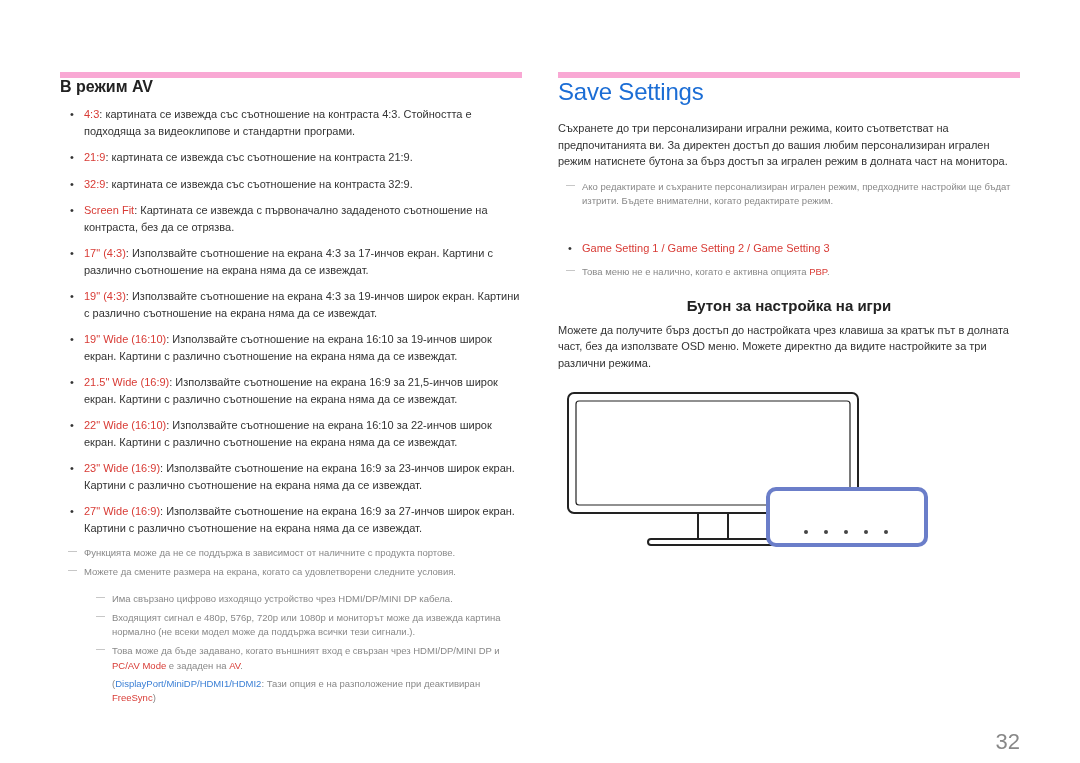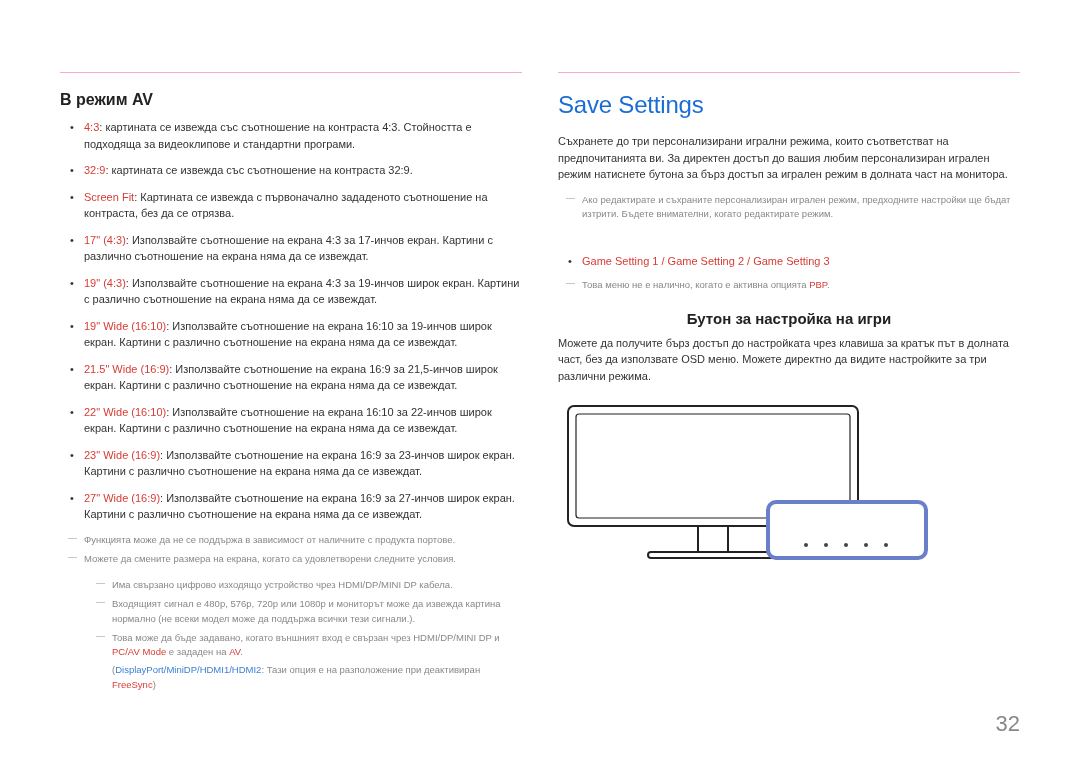--- a/index.html
+++ b/index.html
@@ -11,22 +11,21 @@
     color: #333;
     position: relative;
   }
   .page {
     display: flex;
     padding: 72px 60px 40px 60px;
     gap: 36px;
   }
   .col {
     flex: 1;
-    border-top: 1px solid #f9a8d4;
-    padding-top: 18px;
+    border-top: 6px solid #f9a8d4;
   }
   .col-left { min-width: 0; }
   .col-right { min-width: 0; }
   h2.section {
     font-size: 16px;
     font-weight: 600;
     color: #222;
     margin-bottom: 10px;
   }
   h1.save {
@@ -134,35 +133,36 @@
     text-align: center;
   }
   .figure {
     margin-top: 14px;
     width: 380px;
     height: 180px;
     position: relative;
   }
   .page-num {
     position: absolute;
-    bottom: 26px;
+    bottom: 8px;
     right: 60px;
     font-size: 22px;
     color: #888;
     text-align: center;
   }
 </style>
 </head>
 <body>
 
 <div class="page">
   <div class="col col-left">
     <h2 class="section">В режим AV</h2>
     <ul class="bullets">
       <li><span class="term">4:3</span><span>: картината се извежда със съотношение на контраста 4:3. Стойността е подходяща за видеоклипове и стандартни програми.</span></li>
+      <li><span class="term">21:9</span><span>: картината се извежда със съотношение на контраста 21:9.</span></li>
       <li><span class="term">32:9</span><span>: картината се извежда със съотношение на контраста 32:9.</span></li>
       <li><span class="term">Screen Fit</span><span>: Картината се извежда с първоначално зададеното съотношение на контраста, без да се отрязва.</span></li>
       <li><span class="term">17" (4:3)</span><span>: Използвайте съотношение на екрана 4:3 за 17-инчов екран. Картини с различно съотношение на екрана няма да се извеждат.</span></li>
       <li><span class="term">19" (4:3)</span><span>: Използвайте съотношение на екрана 4:3 за 19-инчов широк екран. Картини с различно съотношение на екрана няма да се извеждат.</span></li>
       <li><span class="term">19" Wide (16:10)</span><span>: Използвайте съотношение на екрана 16:10 за 19-инчов широк екран. Картини с различно съотношение на екрана няма да се извеждат.</span></li>
       <li><span class="term">21.5" Wide (16:9)</span><span>: Използвайте съотношение на екрана 16:9 за 21,5-инчов широк екран. Картини с различно съотношение на екрана няма да се извеждат.</span></li>
       <li><span class="term">22" Wide (16:10)</span><span>: Използвайте съотношение на екрана 16:10 за 22-инчов широк екран. Картини с различно съотношение на екрана няма да се извеждат.</span></li>
       <li><span class="term">23" Wide (16:9)</span><span>: Използвайте съотношение на екрана 16:9 за 23-инчов широк екран. Картини с различно съотношение на екрана няма да се извеждат.</span></li>
       <li><span class="term">27" Wide (16:9)</span><span>: Използвайте съотношение на екрана 16:9 за 27-инчов широк екран. Картини с различно съотношение на екрана няма да се извеждат.</span></li>
     </ul>

